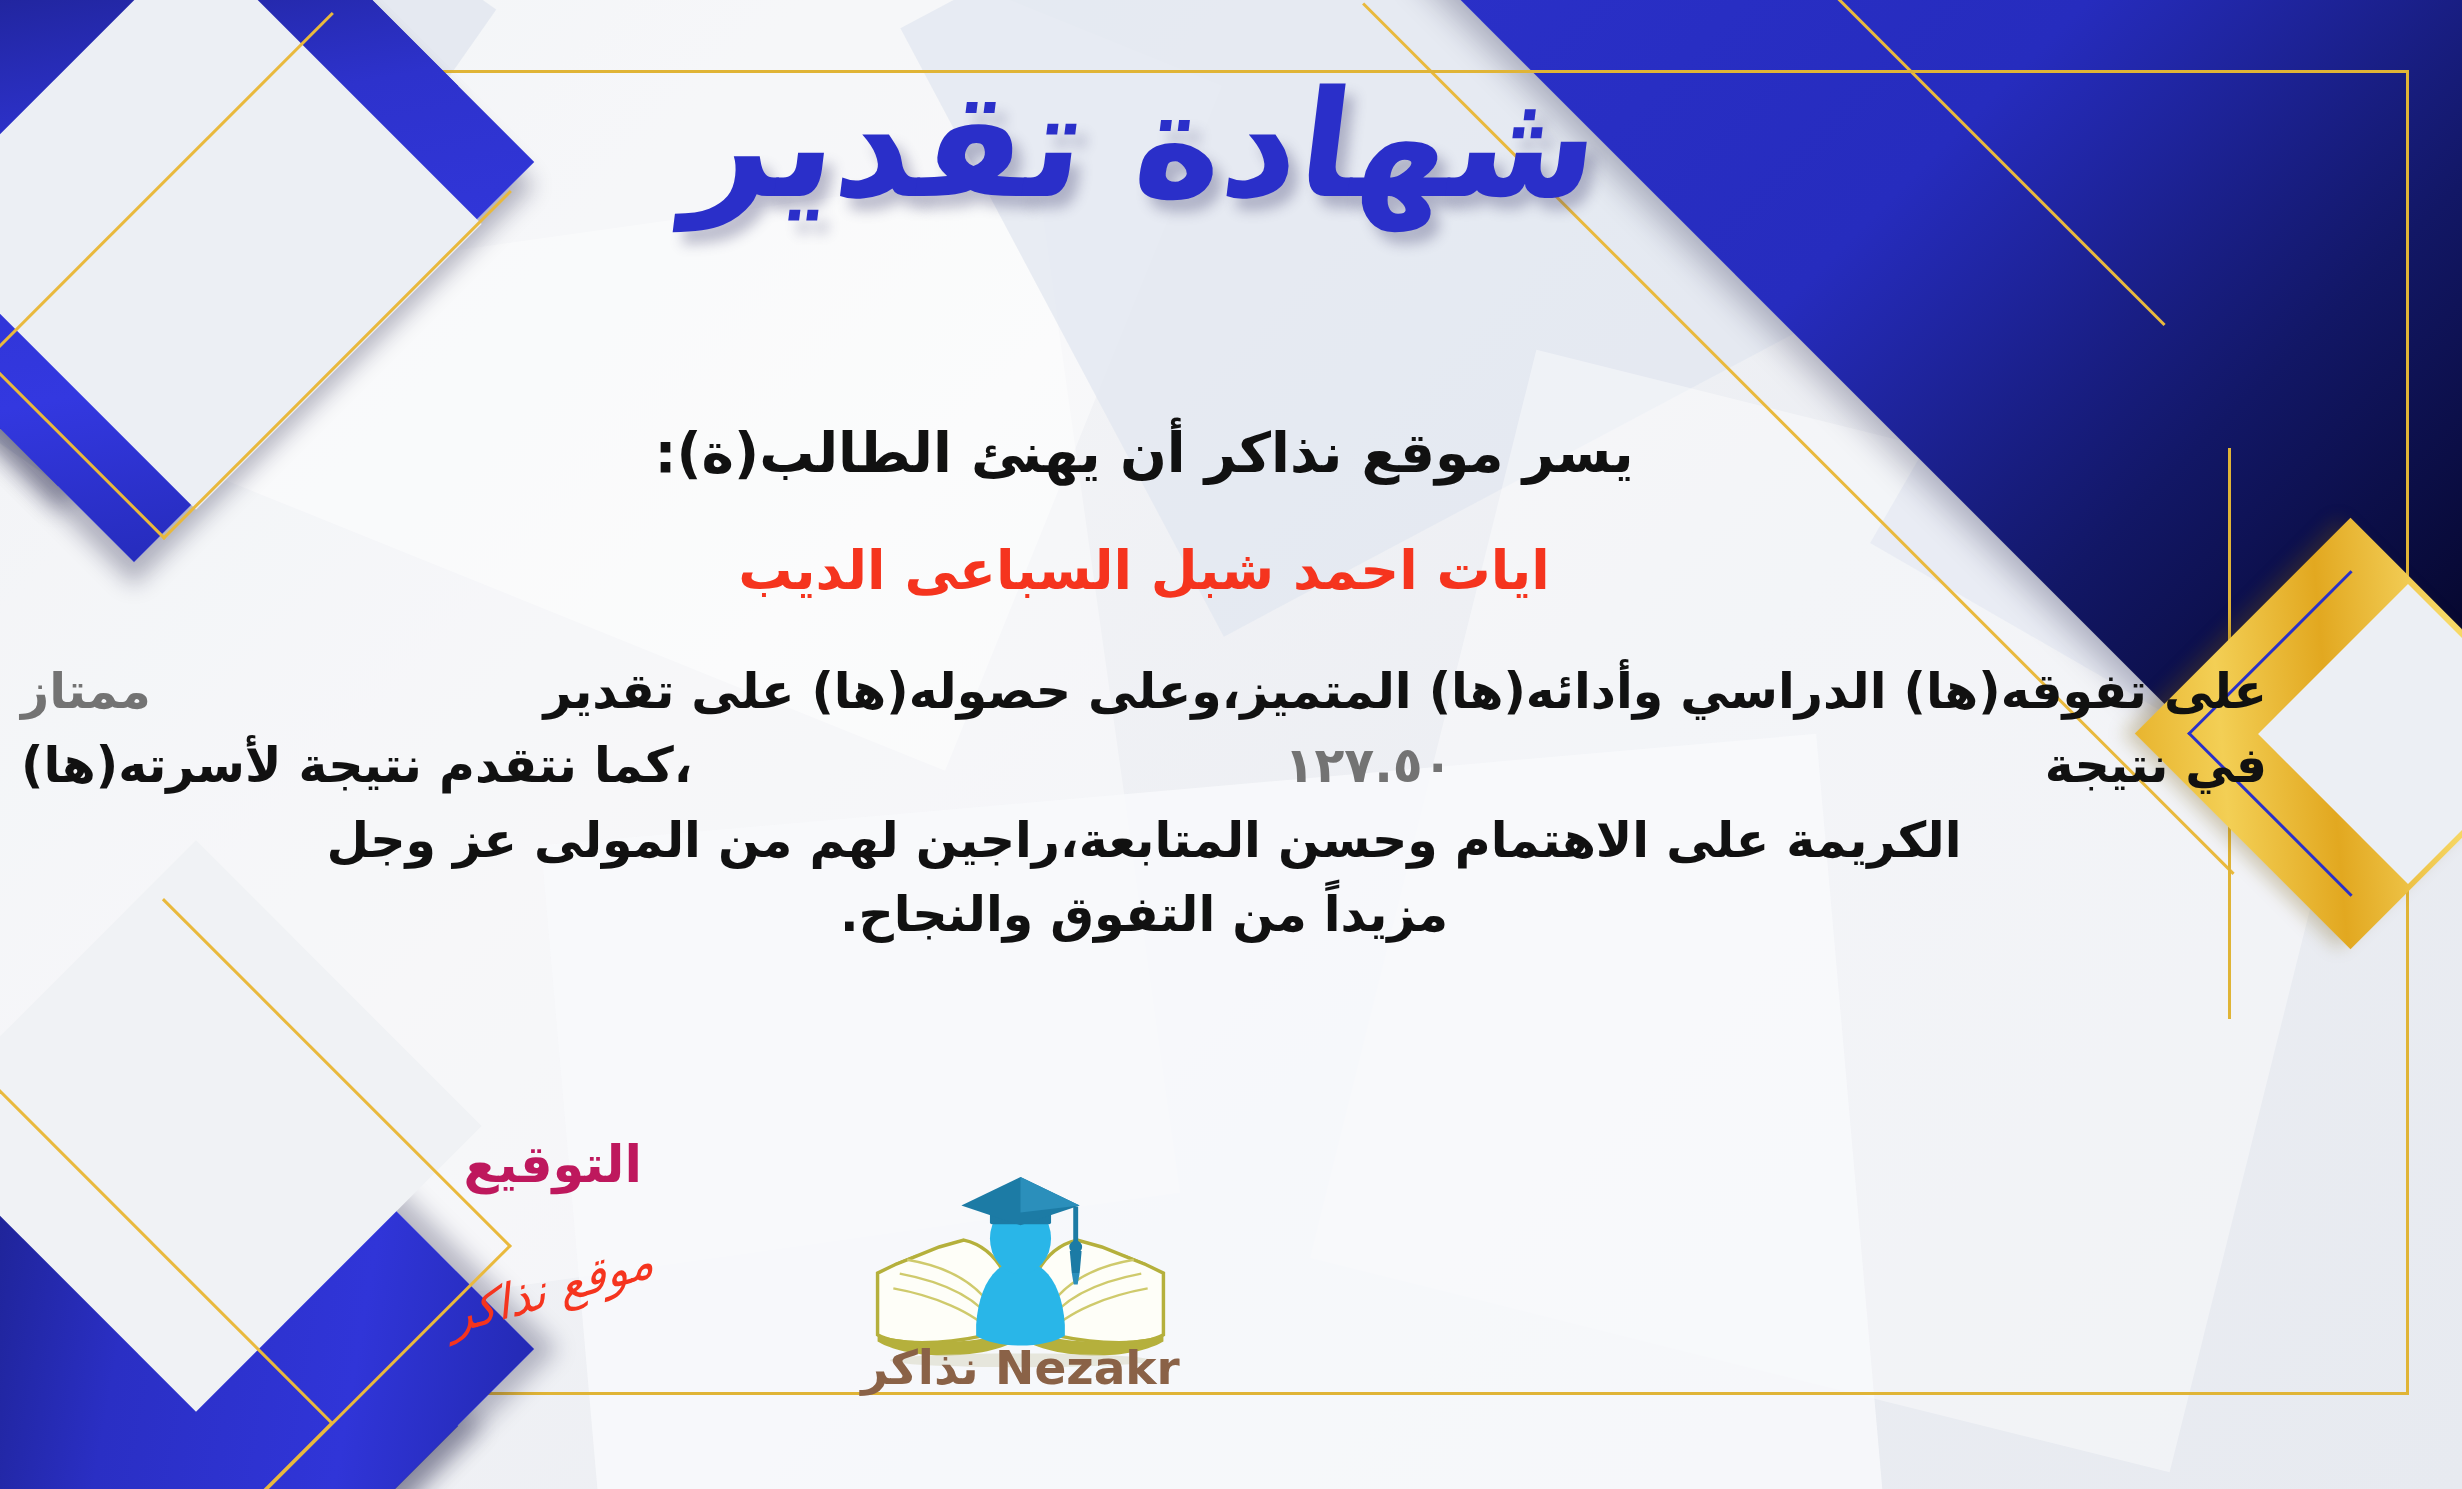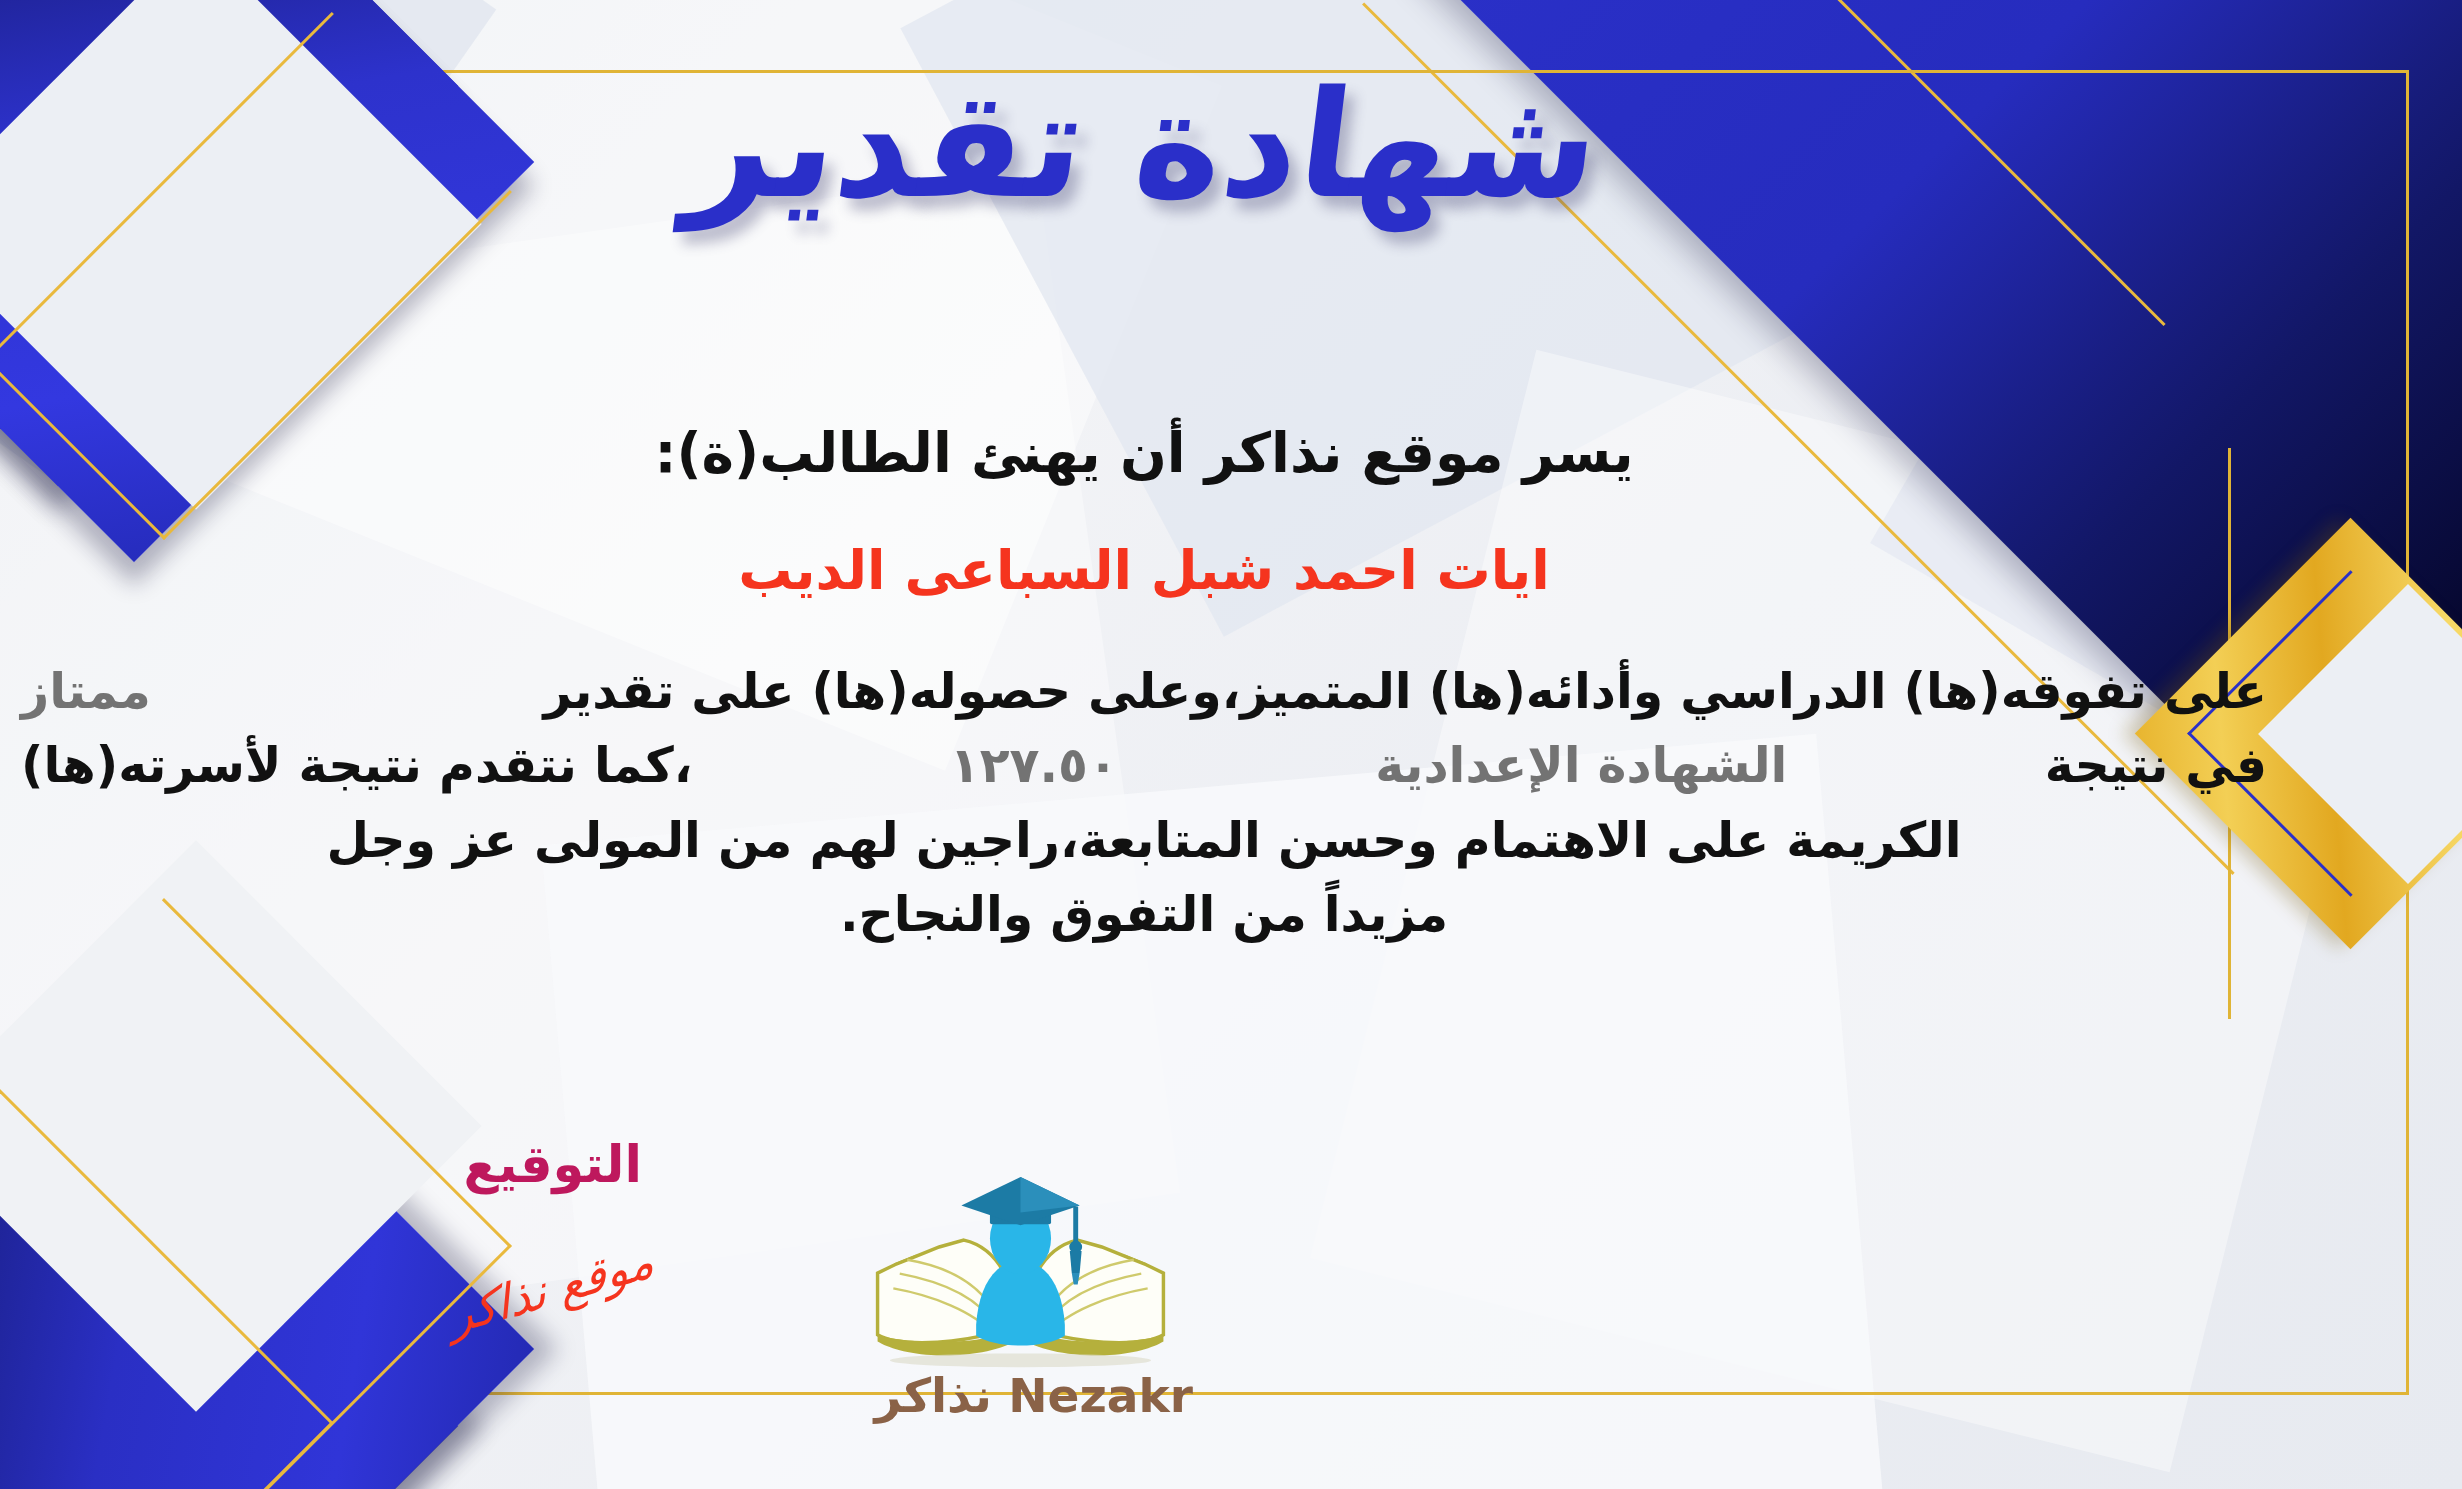--- a/index.html
+++ b/index.html
@@ -251,26 +251,26 @@
   .logo {
     position: absolute;
     left: 1014px; top: 1128px;
     width: 345px; height: 305px;
   }
   .logo svg { width: 100%; height: 100%; display: block; }
   .logo-text {
     position: absolute;
     left: 0; top: 212px;
     width: 100%;
+    text-align: center;
     font-size: 47px;
     font-weight: 700;
     color: #8a6247;
     direction: rtl;
     font-family: "DejaVu Sans", "Liberation Sans", sans-serif;
-    margin-top: 28px;
   }
 </style>
 </head>
 <body>
 
 <div id="cert">
 
   <div class="bg-base"></div>
   <div class="facet d1"></div>
   <div class="facet d2"></div>
@@ -321,21 +321,20 @@
 
     <div class="body-block">
 
       <div class="body-line line-justify">
         <span>على تفوقه(ها) الدراسي وأدائه(ها) المتميز،وعلى حصوله(ها) على تقدير</span>
         <span class="hl">ممتاز</span>
       </div>
 
       <div class="body-line line-justify">
         <span>في نتيجة</span>
-        <span class="hl">الشهادة الإعدادية</span>
         <span class="hl">١٢٧.٥٠</span>
         <span>،كما نتقدم نتيجة لأسرته(ها)</span>
       </div>
 
       <div class="body-line line-center">الكريمة على الاهتمام وحسن المتابعة،راجين لهم من المولى عز وجل</div>
 
       <div class="body-line line-center">مزيداً من التفوق والنجاح.</div>
     </div>
 
     <div class="sign-label">التوقيع</div>

